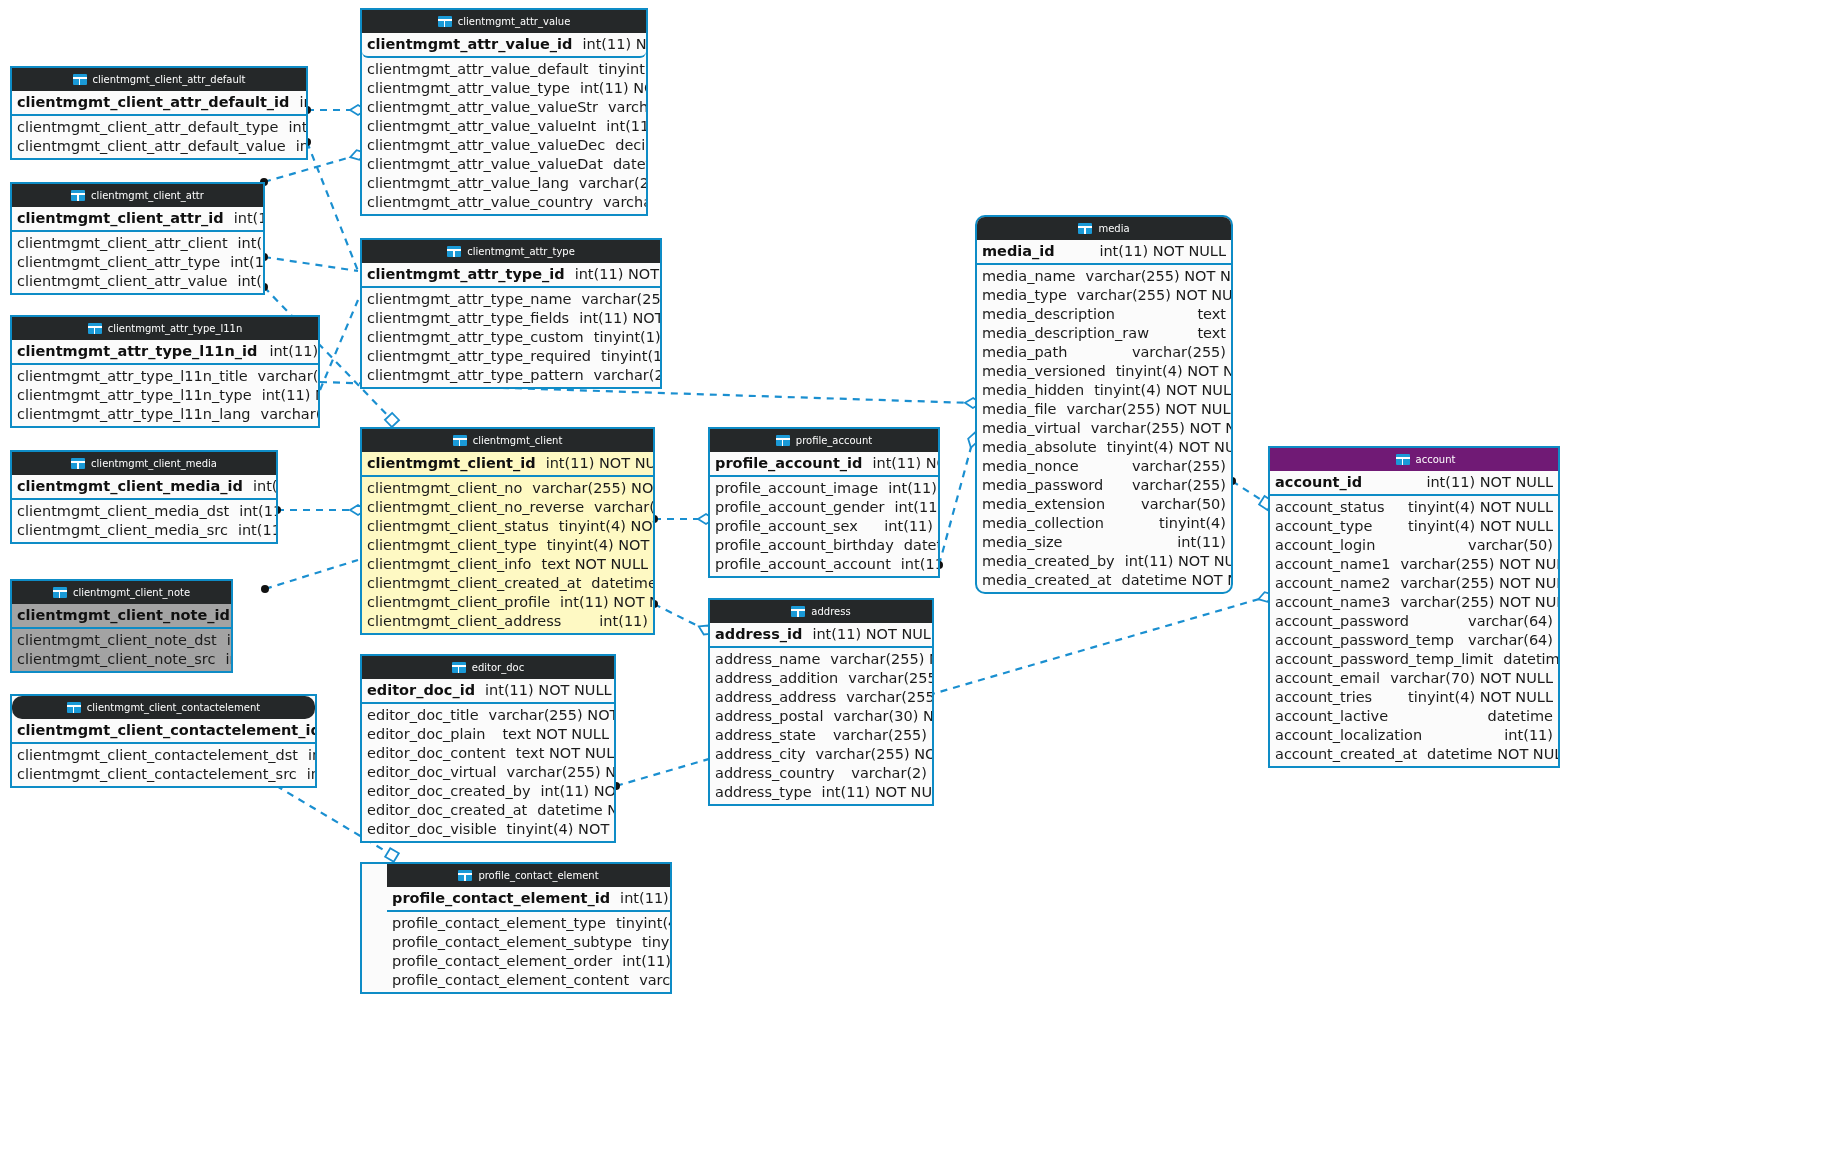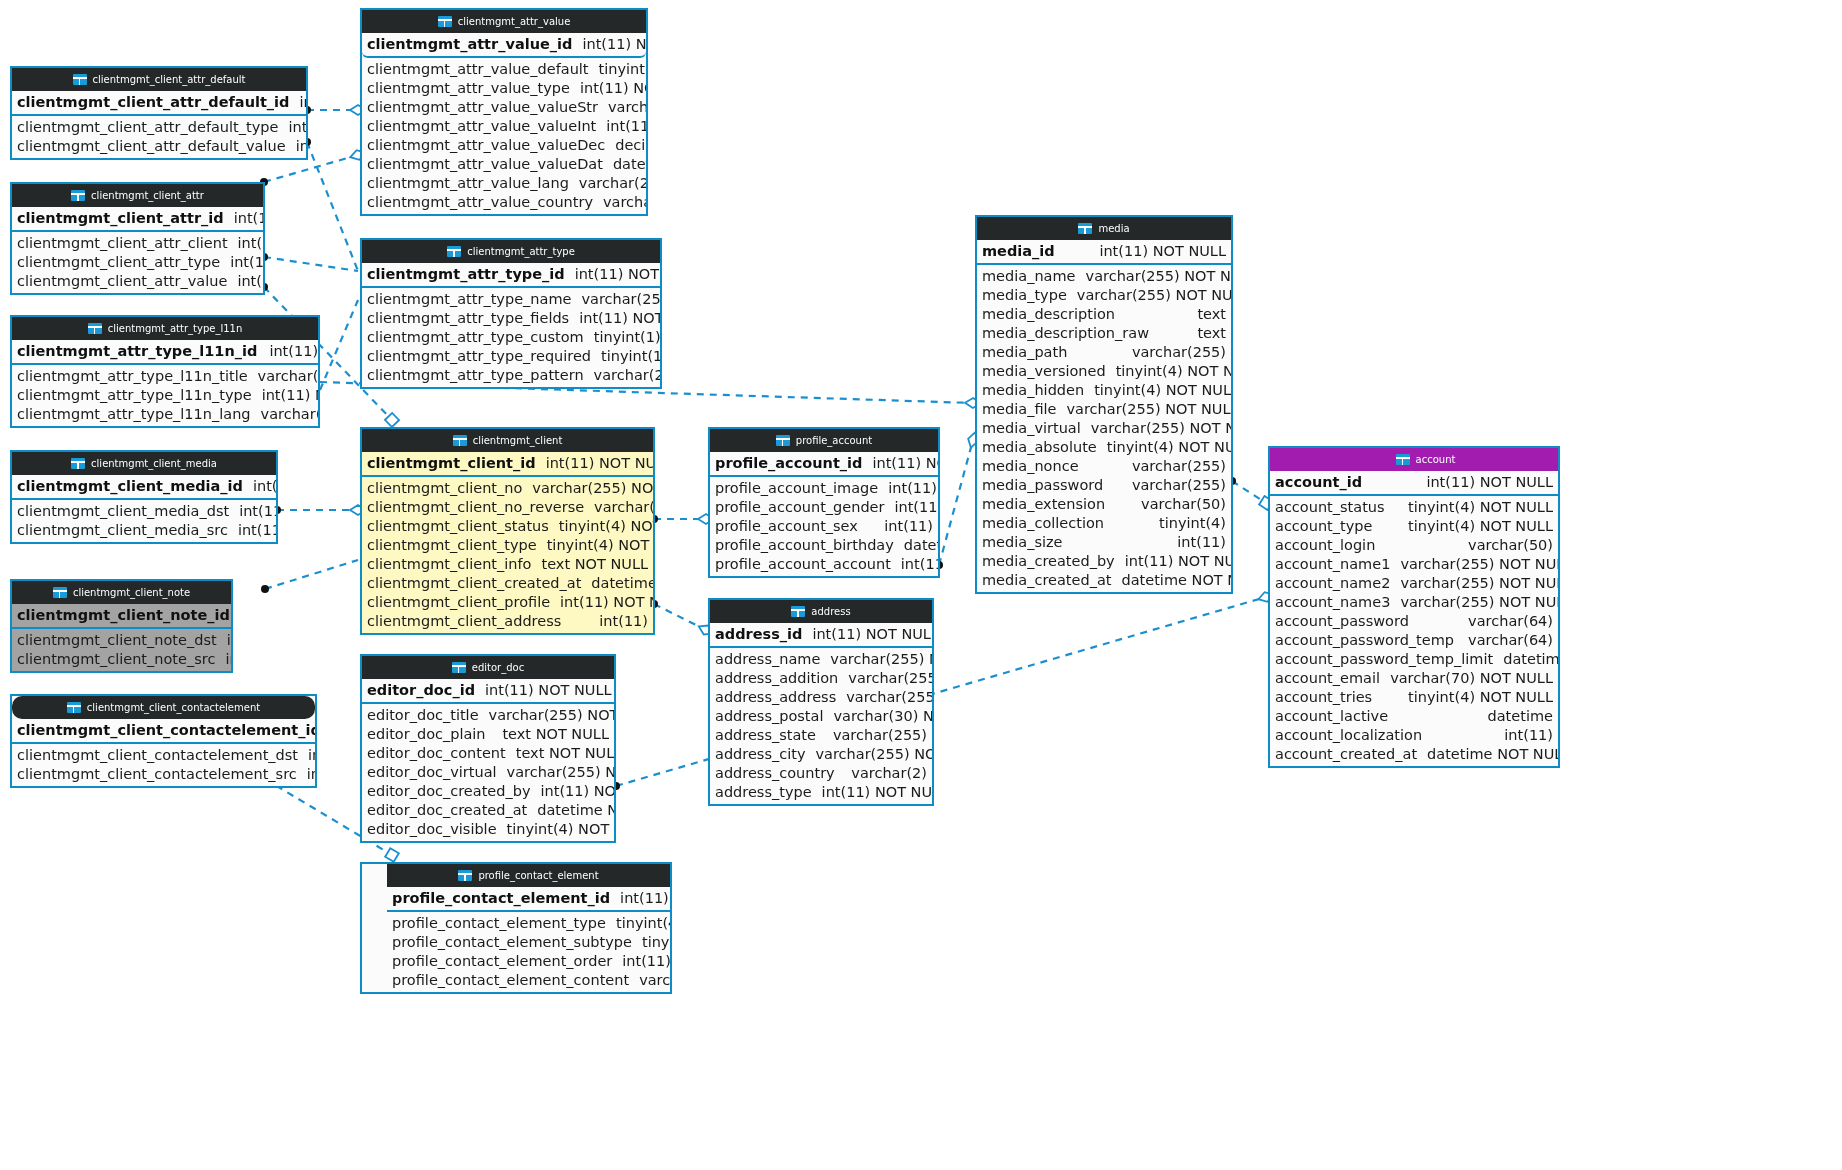--- a/index.html
+++ b/index.html
@@ -571,21 +571,21 @@
           <div class="field-row">
             <span class="col-name">address_country</span>
             <span class="col-type">varchar(2)</span>
           </div>
           <div class="field-row">
             <span class="col-name">address_type</span>
             <span class="col-type">int(11) NOT NULL</span>
           </div>
         </div>
       </div>
-      <div class="entity" style="left: 975px; top: 215px; width: 258px; border-color: rgb(14, 140, 198); background: rgb(251, 251, 251);">
+      <div class="entity" style="left: 975px; top: 215px; width: 258px; border-color: rgb(14, 140, 198); background: rgb(251, 251, 251); border-radius: 10px;">
         <div class="entity-header" style="background: rgb(37, 40, 41);">
           <span class="tbl-icon" style="background: rgb(26, 154, 215);"></span>
           <span>media</span>
         </div>
         <div class="pk-row" style="border-bottom-color: rgb(14, 140, 198);">
           <span class="col-name">media_id</span>
           <span class="col-type">int(11) NOT NULL</span>
         </div>
         <div class="rows">
           <div class="field-row">
@@ -652,21 +652,21 @@
             <span class="col-name">media_created_by</span>
             <span class="col-type">int(11) NOT NULL</span>
           </div>
           <div class="field-row">
             <span class="col-name">media_created_at</span>
             <span class="col-type">datetime NOT NULL</span>
           </div>
         </div>
       </div>
       <div class="entity" style="left: 1268px; top: 446px; width: 292px; border-color: rgb(14, 140, 198); background: rgb(251, 251, 251);">
-        <div class="entity-header" style="background: #a21caf; padding-left: 29px;">
+        <div class="entity-header" style="background: #701a75; padding-left: 29px;">
           <span class="tbl-icon" style="background: rgb(26, 154, 215);"></span>
           <span>account</span>
         </div>
         <div class="pk-row" style="border-bottom-color: rgb(14, 140, 198);">
           <span class="col-name">account_id</span>
           <span class="col-type">int(11) NOT NULL</span>
         </div>
         <div class="rows">
           <div class="field-row">
             <span class="col-name">account_status</span>

